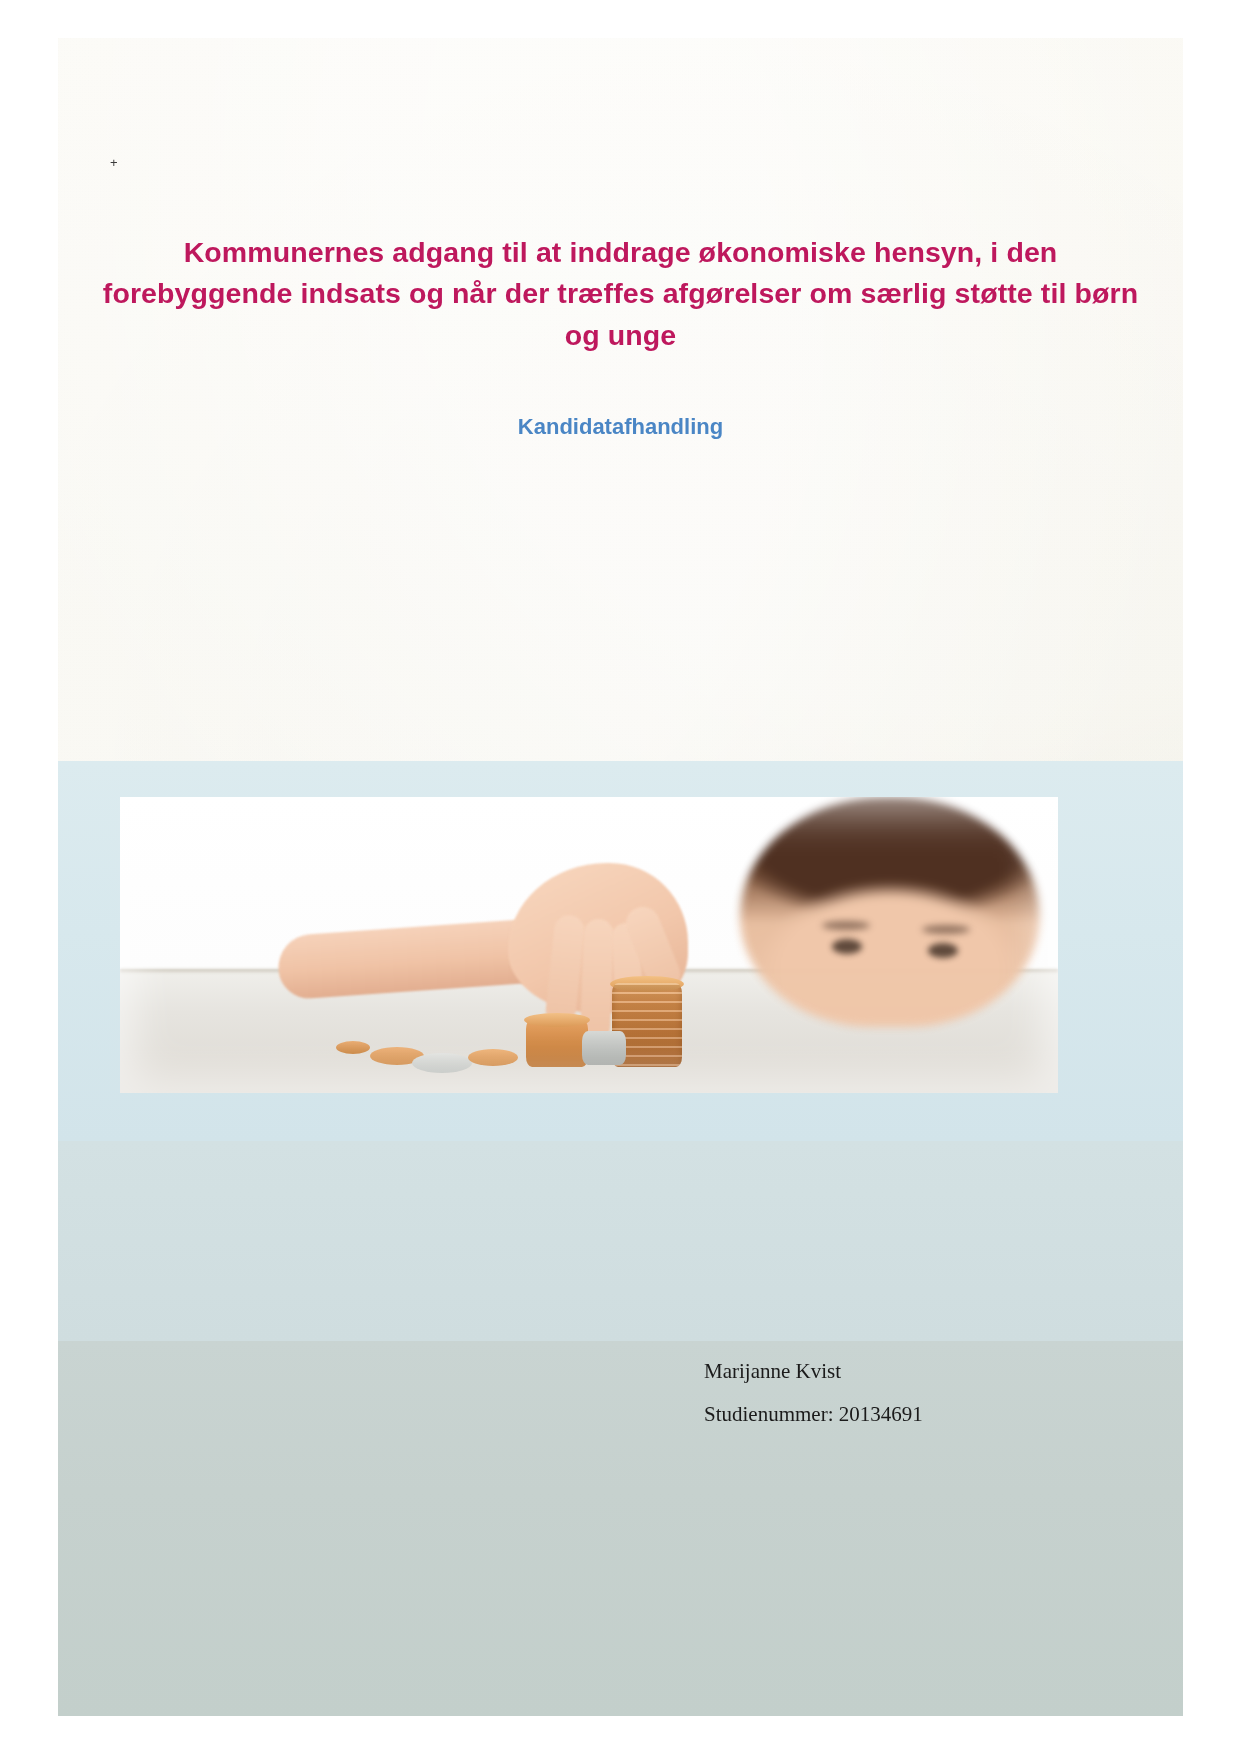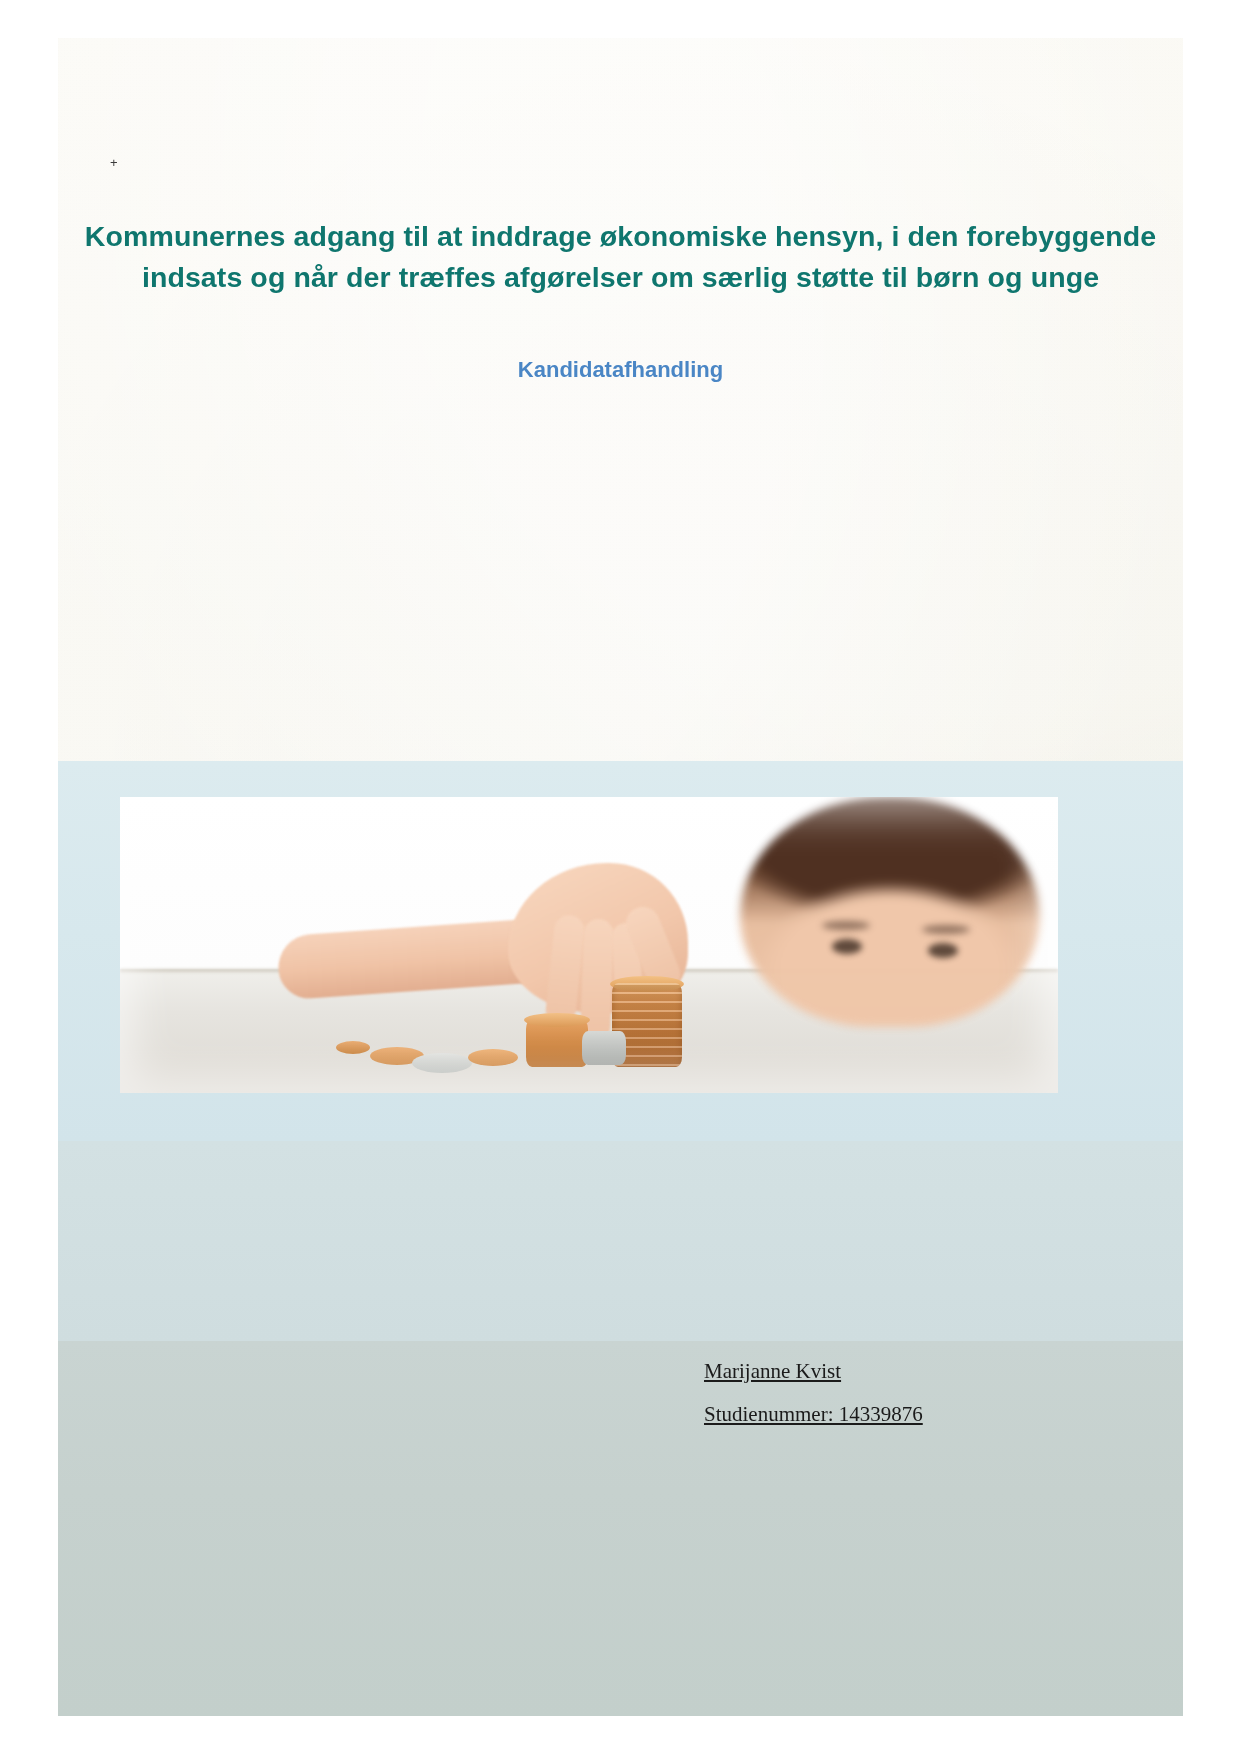--- a/index.html
+++ b/index.html
@@ -69,25 +69,25 @@
   .title-block {
     position: absolute;
     left: 0;
     top: 178px;
     width: 100%;
     text-align: center;
     padding: 0 12px;
     box-sizing: border-box;
   }
   .doc-title {
-    margin: 0;
+    margin: 16px;
     font-size: 28.5px;
     font-weight: bold;
     line-height: 1.45;
-    color: #0f766e;
+    color: #be185d;
     letter-spacing: 0.1px;
   }
   .doc-subtitle {
     margin: 58px 0 0 0;
     font-size: 22px;
     font-weight: bold;
     color: #4a86c5;
     text-align: center;
   }
 
@@ -288,21 +288,21 @@
   .author-block {
     position: absolute;
     left: 646px;
     top: 1312px;
     font-family: "Liberation Serif", serif;
     font-size: 21px;
     color: #1b1b1b;
     line-height: 2.07;
     z-index: 5;
   }
-  .author-block div { white-space: nowrap; text-decoration: underline; }
+  .author-block div { white-space: nowrap; }
 </style>
 </head>
 <body>
 
 <div class="page">
   <div class="sheet">
     <div class="content">
 
       <div class="tiny-mark">+</div>
 
@@ -341,18 +341,18 @@
 
           <div class="photo-soft"></div>
         </div>
       </div>
 
       <div class="band-lower-1"></div>
       <div class="band-lower-2"></div>
 
       <div class="author-block">
         <div>Marijanne Kvist</div>
-        <div>Studienummer: 14339876</div>
+        <div>Studienummer: 20134691</div>
       </div>
 
     </div>
   </div>
 </div>
 
 </body></html>

